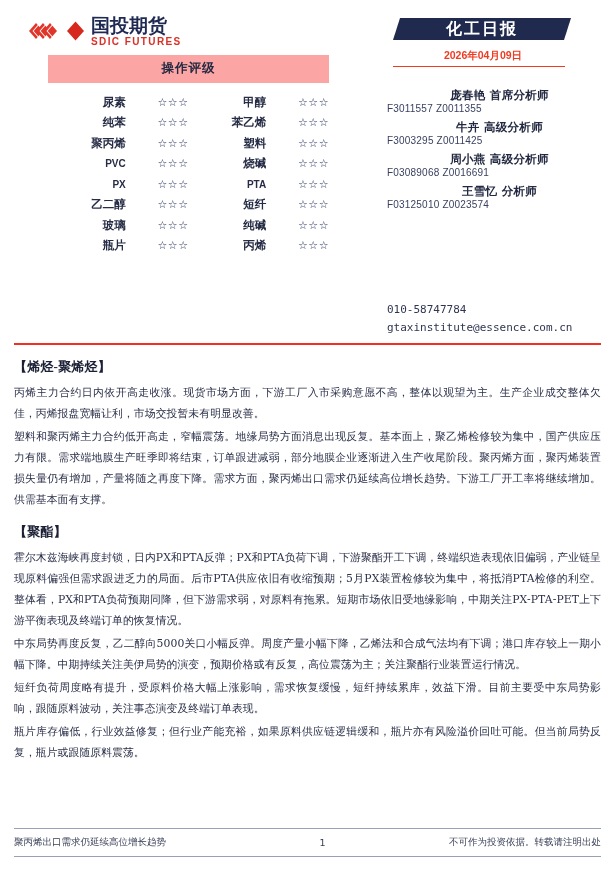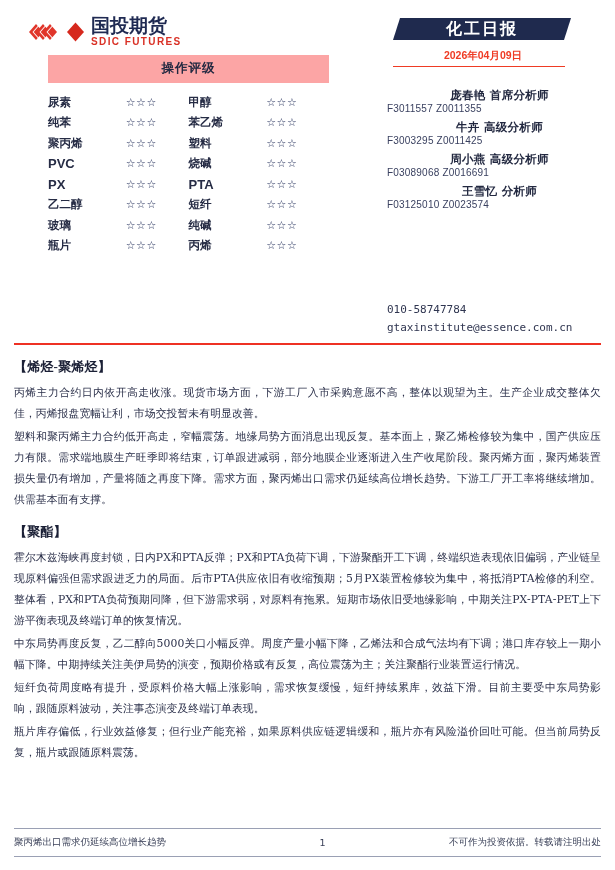--- a/index.html
+++ b/index.html
@@ -28,21 +28,21 @@
     left: 0; top: 0;
     width: 615px;
     height: 345px;
   }
 
   
   .logo-wrap {
     position: absolute;
     left: 23px; top: 16px;
     display: flex;
-    align-items: flex-end;
+    align-items: flex-start;
   }
   .logo-mark {
     position: relative;
     width: 62px; height: 30px;
     margin-right: 6px;
   }
   .logo-mark svg { display: block; }
   .logo-text {
     display: flex;
     flex-direction: column;
@@ -82,32 +82,33 @@
     font-family: "DejaVu Serif", "Liberation Serif", serif;
   }
   .rating-rows {
     margin-top: 9px;
   }
   .rating-row {
     display: flex;
     align-items: center;
     height: 20px;
     margin-bottom: 0.5px;
+    text-align: right;
   }
   .rt-name {
     width: 78px;
     font-size: 11.5px;
     font-weight: bold;
     color: #262c45;
     font-family: "DejaVu Serif", "Liberation Serif", serif;
     white-space: nowrap;
   }
   .rt-name.latin {
     font-family: "Liberation Sans", sans-serif;
-    font-size: 13px;
+    font-size: 10px;
     font-weight: bold;
   }
   .rt-stars {
     width: 63px;
     font-size: 11px;
     color: #2f3a63;
     letter-spacing: 0.5px;
     white-space: nowrap;
   }
 

